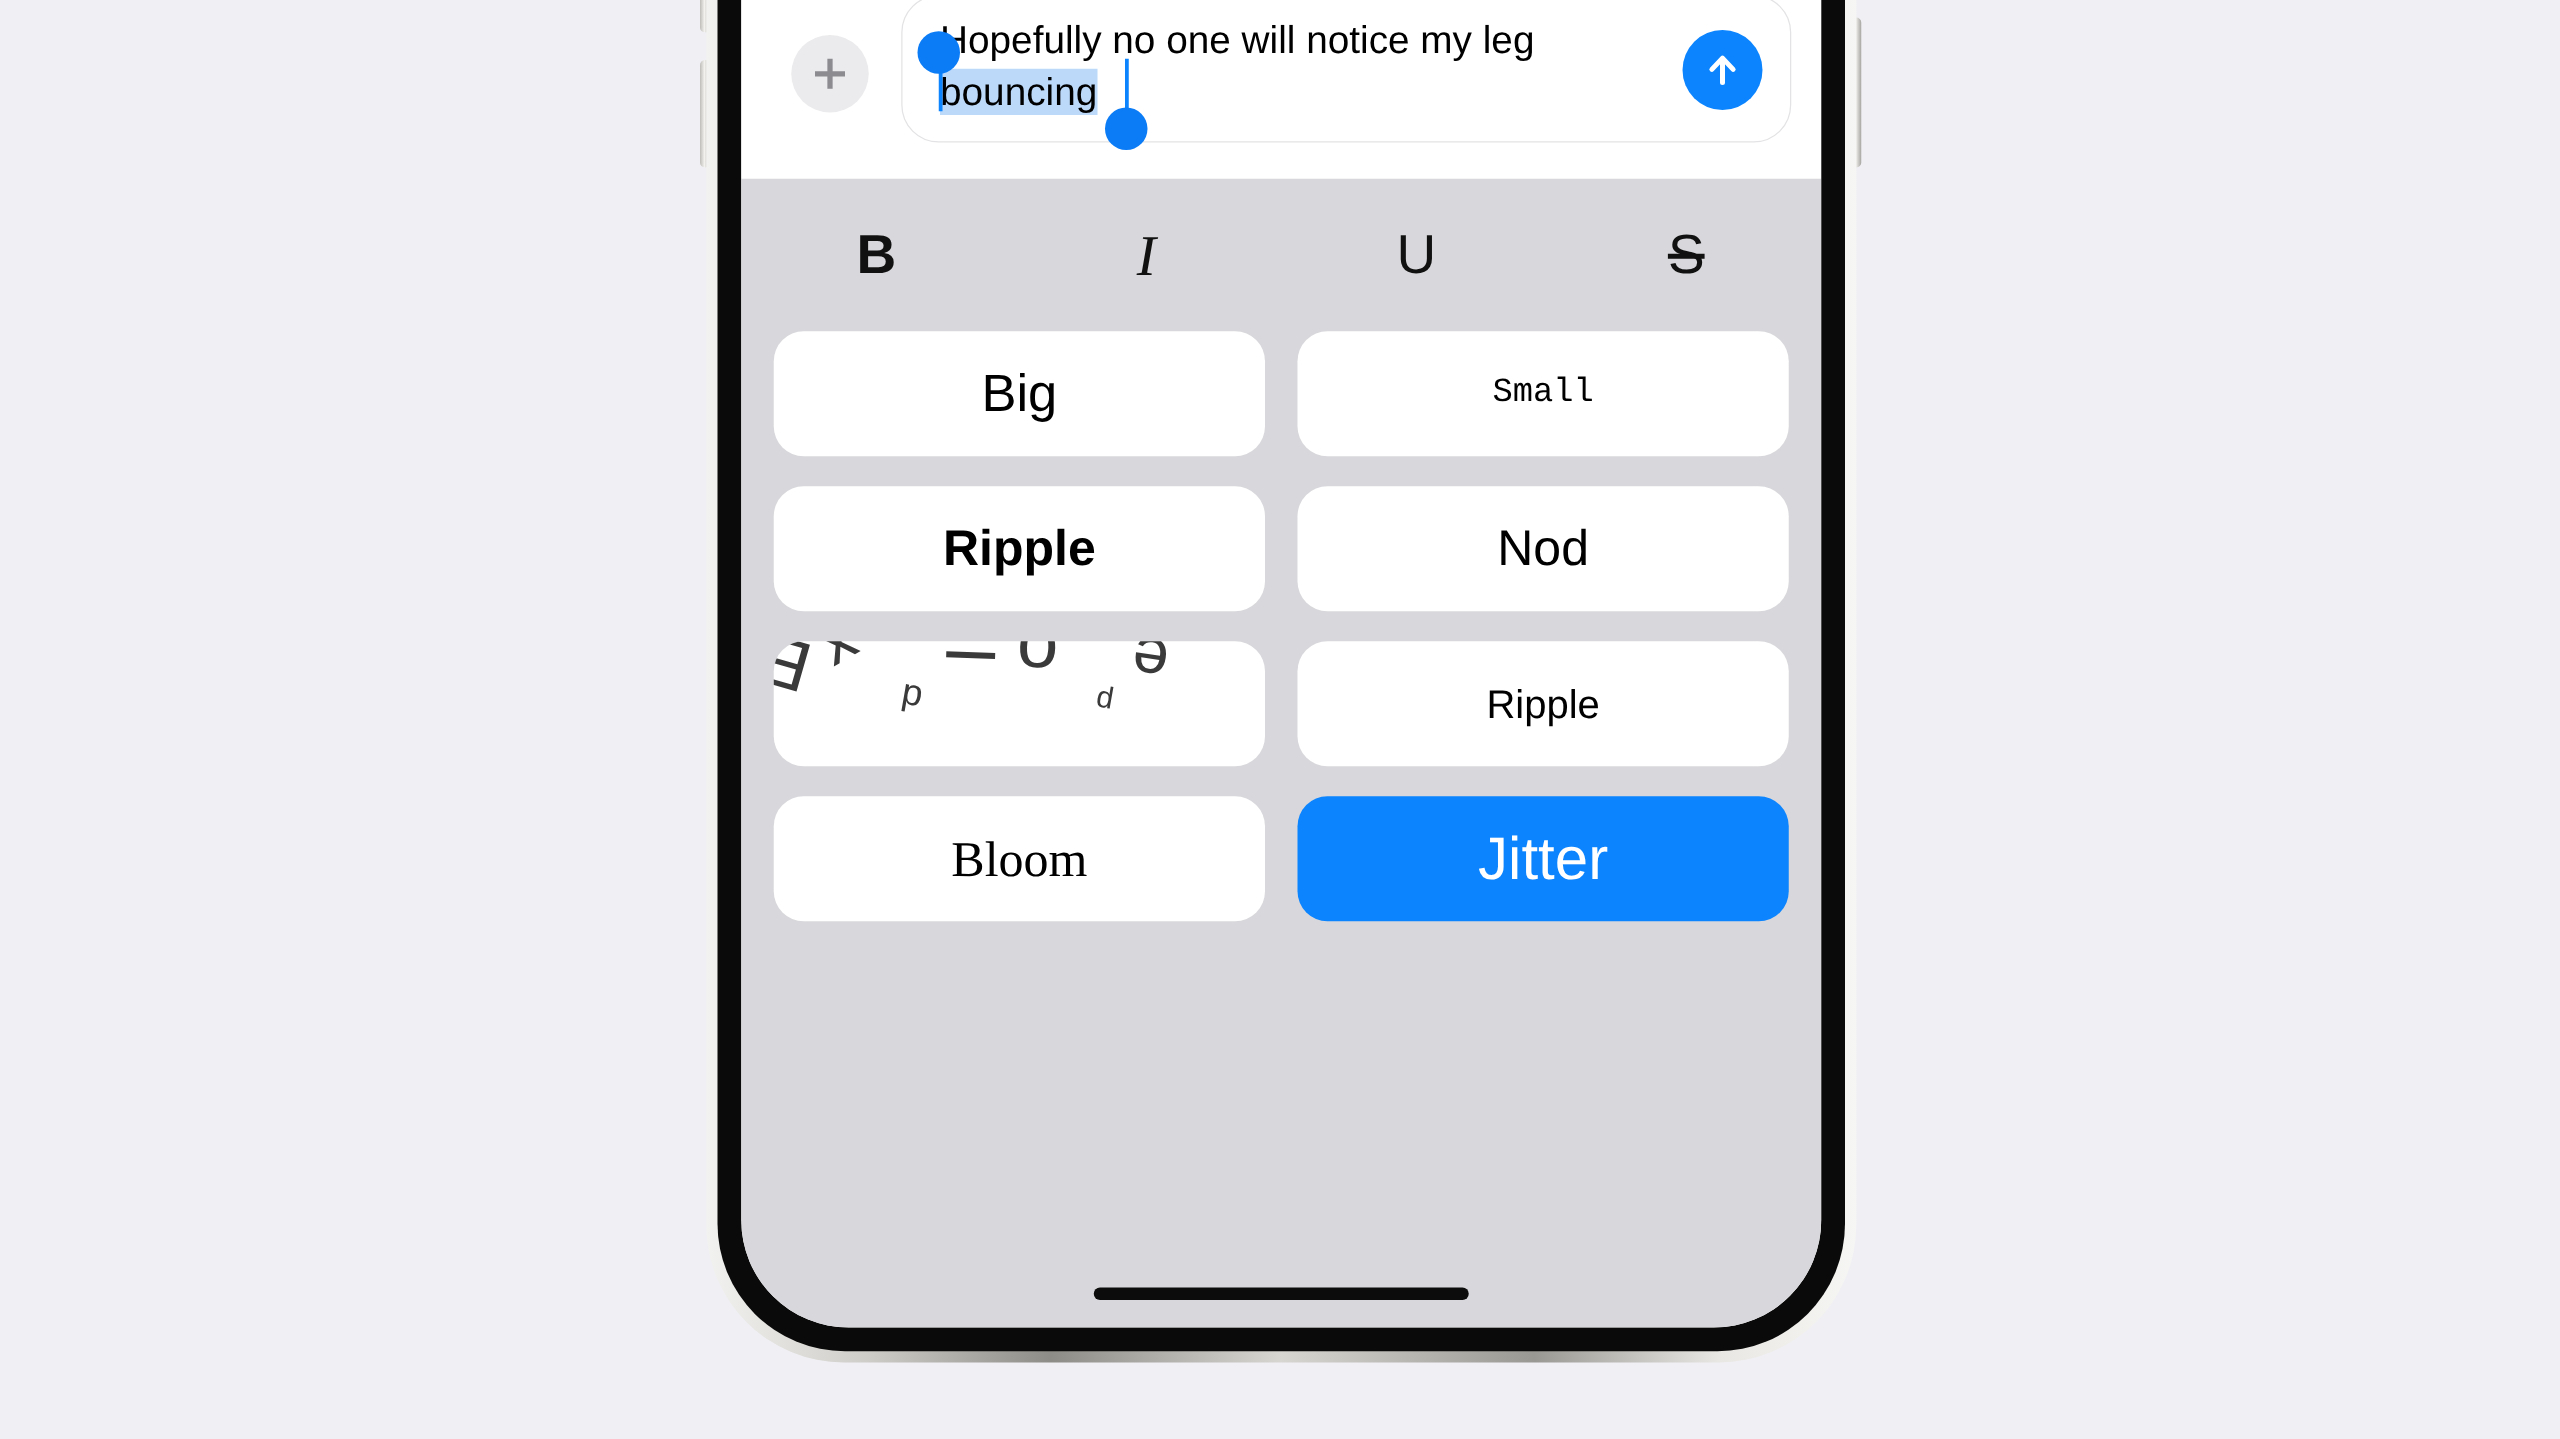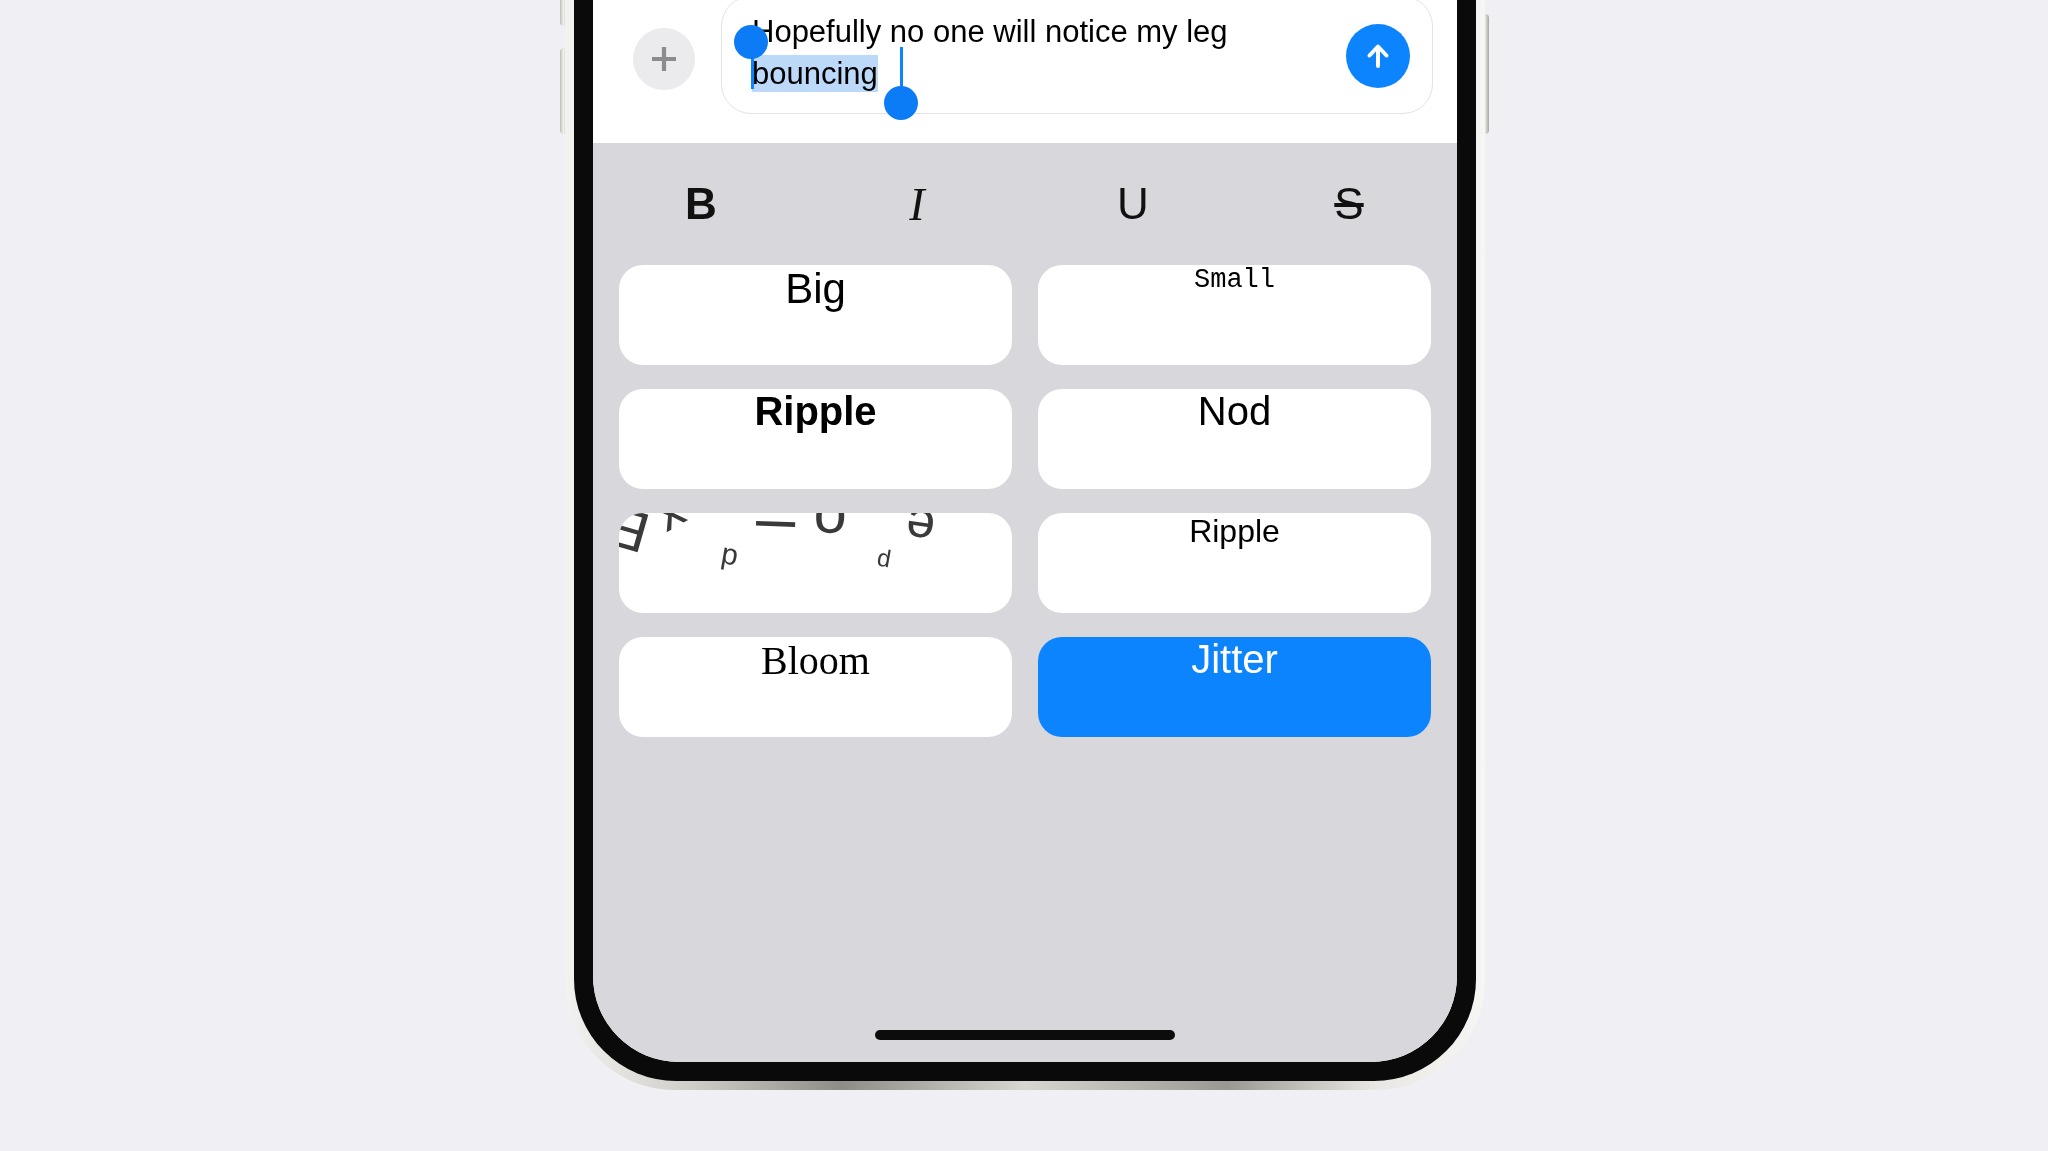--- a/index.html
+++ b/index.html
@@ -107,32 +107,32 @@
   .fmt-i{font-style:italic;font-family:"Liberation Serif",serif;font-size:46px;}
   .fmt-u{font-size:44px;}
   .fmt-s{font-size:44px;text-decoration:line-through;}
 
   .grid{
     position:absolute;left:26px;right:26px;top:122px;
   }
   .grid-row{display:flex;gap:26px;margin-bottom:24px;}
   .cell{
     flex:1;height:100px;border-radius:24px;background:#ffffff;
-    display:flex;align-items:flex-start;justify-content:center;
+    display:flex;align-items:center;justify-content:center;
     position:relative;overflow:hidden;
     color:#000;
   }
   .cell.selected{background:#0b84fe;color:#fff;}
   .lbl-big{font-size:42px;}
   .lbl-small{font-size:27px;font-family:Liberation Mono, monospace;}
   .lbl-shake{font-size:40px;font-weight:bold;}
   .lbl-nod{font-size:40px;}
   .lbl-ripple{font-size:32px;}
   .lbl-bloom{font-size:40px;font-family:Liberation Serif, serif;}
-  .lbl-jitter{font-size:40px;}
+  .lbl-jitter{font-size:48px;}
   
   .explode{position:relative;width:100%;height:100%;}
   .explode span{
     position:absolute;
     font-size:54px;
     color:#3a3a3a;
     font-weight:500;
     transform-origin:center;
   }
 

